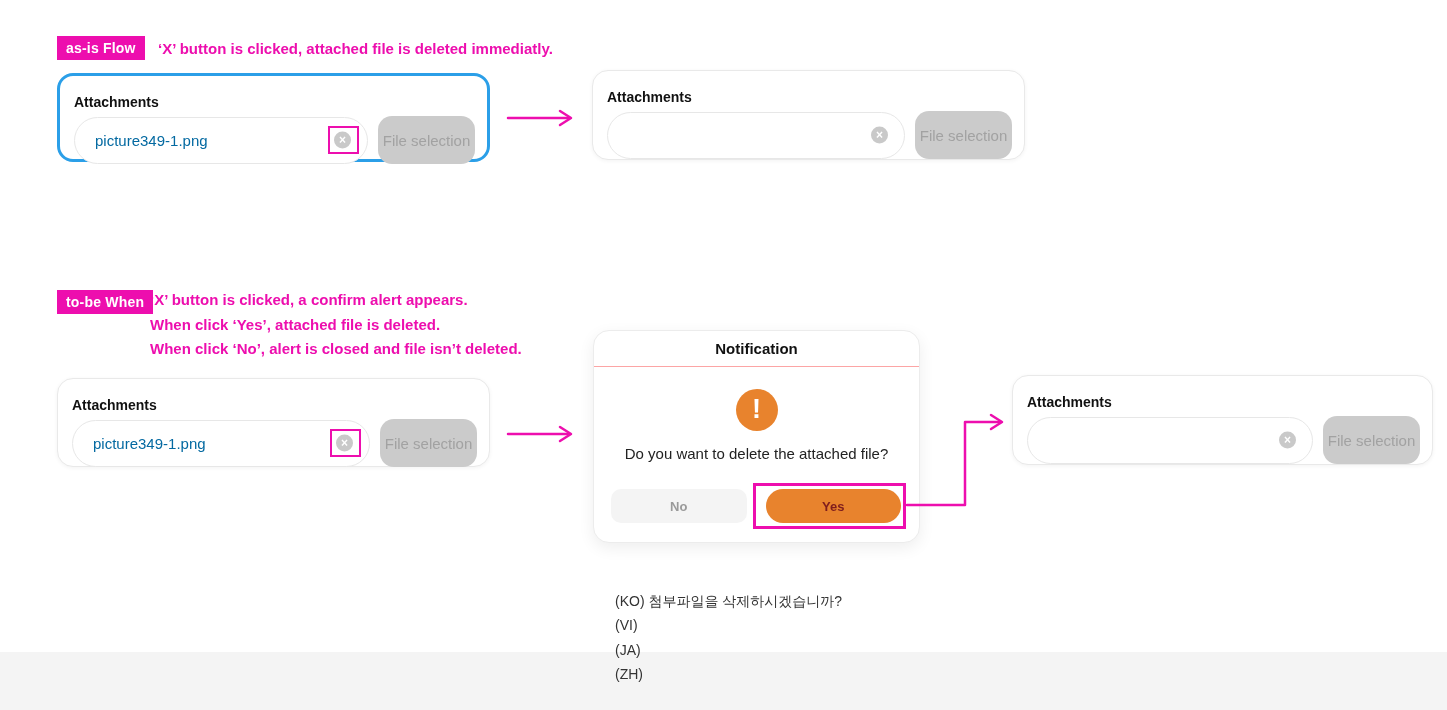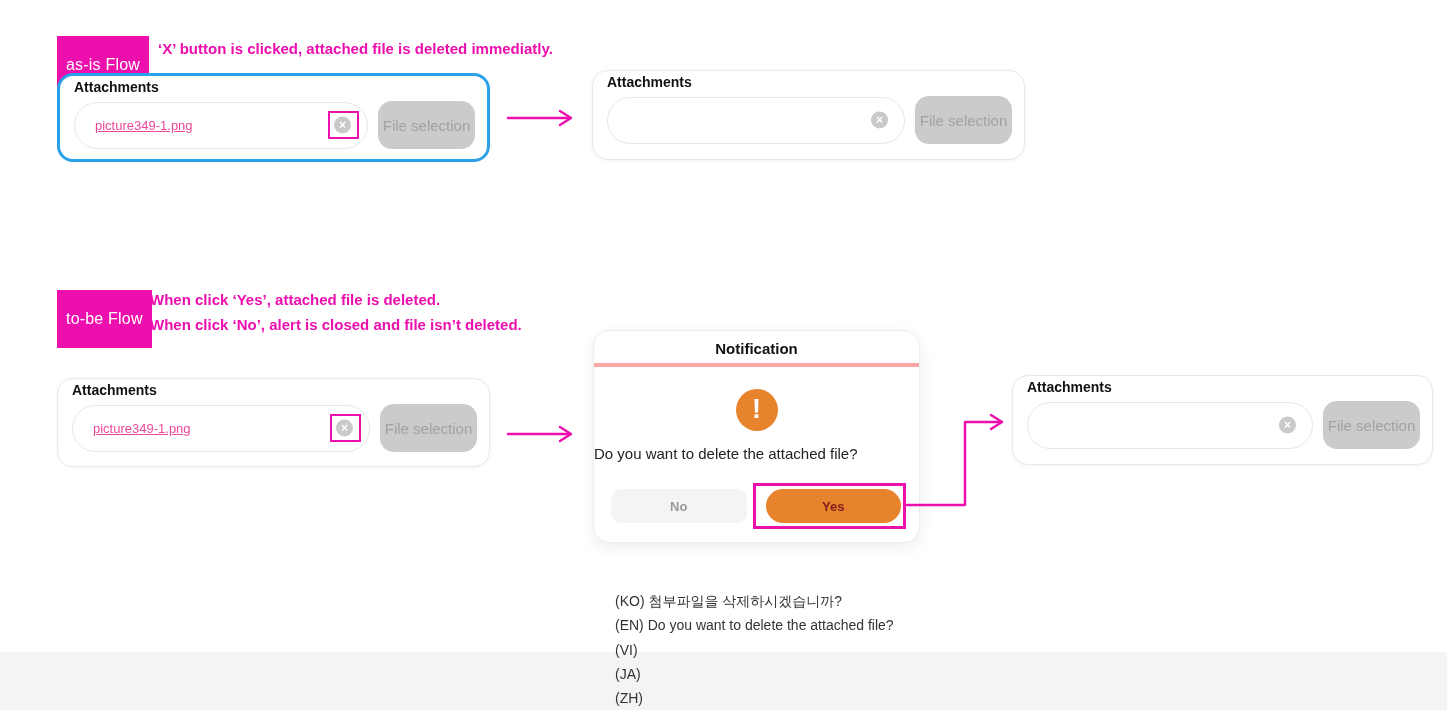--- a/index.html
+++ b/index.html
@@ -9,50 +9,50 @@
     --gray-btn:#cbcbcb;
     --gray-btn-text:#a2a2a2;
   }
   *{box-sizing:border-box;margin:0;padding:0;}
   html,body{background:#fff;}
   body{font-family:"Liberation Sans","DejaVu Sans",sans-serif;}
   .canvas{position:relative;width:1447px;height:710px;background:#fff;overflow:hidden;}
 
   .gray-band{position:absolute;left:0;top:652px;width:1447px;height:58px;background:#f4f4f4;}
 
-  .badge{position:absolute;background:var(--magenta);color:#fff;font-size:16px;font-weight:normal;
-         padding:20px 9px;letter-spacing:0.2px;}
+  .badge{position:absolute;background:var(--magenta);color:#fff;font-size:14px;font-weight:bold;
+         padding:4px 9px;letter-spacing:0.2px;}
   .flow-desc{position:absolute;color:var(--magenta);font-size:15px;font-weight:bold;line-height:24.5px;}
 
   .card{position:absolute;background:#fff;border-radius:16px;}
   .card-blue{border:3px solid var(--blue);}
   .card-gray{border:1.5px solid #e9e9e9;box-shadow:0 1px 4px rgba(0,0,0,0.05);}
-  .card-inner{padding:3px 12px 0 14px;height:100%;}
+  .card-inner{padding:18px 12px 0 14px;height:100%;}
   .card-label{font-size:14px;font-weight:bold;color:#111;}
   .card-row{display:flex;align-items:center;gap:10px;margin-top:6px;}
   .file-input{position:relative;flex:1;height:47px;border:1.5px solid #e7e7e7;border-radius:24px;
               display:flex;align-items:center;padding:0 44px 0 20px;background:#fff;}
-  .file-name{font-size:13px;color:#ec4899;white-space:nowrap;overflow:hidden;text-decoration:underline;}
+  .file-name{font-size:15px;color:#0369a1;white-space:nowrap;overflow:hidden;}
   .clear-icon{position:absolute;right:16px;top:50%;transform:translateY(-50%);
               width:17px;height:17px;border-radius:50%;background:#c9c9c9;color:#fff;
               font-size:12px;line-height:16px;text-align:center;font-weight:bold;cursor:pointer;}
   .hl-clear{position:absolute;right:8px;top:50%;transform:translateY(-50%);
             width:31px;height:28px;border:2.5px solid var(--magenta);pointer-events:none;}
   .file-btn{width:97px;height:48px;flex:0 0 97px;border:none;border-radius:14px;
             background:var(--gray-btn);color:var(--gray-btn-text);font-size:15px;
             font-family:inherit;cursor:pointer;}
 
   .modal{position:absolute;left:593px;top:330px;width:327px;height:213px;background:#fff;
          border:1px solid #ececec;border-radius:16px;box-shadow:0 5px 16px rgba(0,0,0,0.07);}
   .modal-header{height:36px;line-height:36px;text-align:center;font-size:15px;font-weight:bold;
-                color:#111;border-bottom:4px solid #fca5a5;}
+                color:#111;border-bottom:1px solid #fca5a5;}
   .alert-icon{width:42px;height:42px;border-radius:50%;background:var(--orange);color:#fff;
               font-size:27px;font-weight:bold;line-height:41px;text-align:center;
               margin:22px auto 0 auto;}
-  .modal-msg{margin-top:14px;text-align:left;font-size:15px;color:#222;}
+  .modal-msg{margin-top:14px;text-align:center;font-size:15px;color:#222;}
   .modal-actions{position:absolute;left:17px;top:158px;width:290px;display:flex;gap:19px;}
   .btn{flex:1;height:34px;border:none;font-size:13px;font-weight:bold;font-family:inherit;cursor:pointer;}
   .btn-no{background:#f4f4f4;color:#9a9a9a;border-radius:10px;}
   .btn-yes{background:var(--orange);color:#7f1d1d;border-radius:17px;}
   .hl-yes{position:absolute;left:159px;top:152px;width:153px;height:46px;
           border:3px solid var(--magenta);pointer-events:none;}
 
   .translations{position:absolute;left:615px;top:553px;list-style:none;margin-top:36px;}
   .translations li{font-size:14px;color:#333;line-height:24.3px;}
 
@@ -88,22 +88,23 @@
       <div class="card-row">
         <div class="file-input">
           <span class="file-name"></span>
           <span class="clear-icon">×</span>
         </div>
         <button class="file-btn">File selection</button>
       </div>
     </div>
   </div>
 
-  <div class="badge" style="left:57px;top:290px">to-be Flow</div>
+  <div class="badge" style="left:57px;top:290px">to-be When</div>
   <div class="flow-desc" style="left:150px;top:288px">
+    <div>‘X’ button is clicked, a confirm alert appears.</div>
     <div>When click ‘Yes’, attached file is deleted.</div>
     <div>When click ‘No’, alert is closed and file isn’t deleted.</div>
   </div>
 
   <div class="card card-gray" style="left:57px;top:378px;width:433px;height:89px">
     <div class="card-inner">
       <div class="card-label">Attachments</div>
       <div class="card-row">
         <div class="file-input">
           <span class="file-name">picture349-1.png</span>
@@ -134,21 +135,20 @@
           <span class="file-name"></span>
           <span class="clear-icon">×</span>
         </div>
         <button class="file-btn">File selection</button>
       </div>
     </div>
   </div>
 
   <ul class="translations">
     <li>(KO) 첨부파일을 삭제하시겠습니까?</li>
-    <li>(EN) Do you want to delete the attached file?</li>
     <li>(VI)</li>
     <li>(JA)</li>
     <li>(ZH)</li>
   </ul>
 
   <svg class="arrow-layer" viewBox="0 0 1447 710" xmlns="http://www.w3.org/2000/svg">
     <g stroke="#ED0EAE" stroke-width="2.5" fill="none" stroke-linecap="round" stroke-linejoin="round">
       <path d="M508 118 H569"></path>
       <path d="M560 111 L571 118 L560 125"></path>
       <path d="M508 434 H569"></path>

